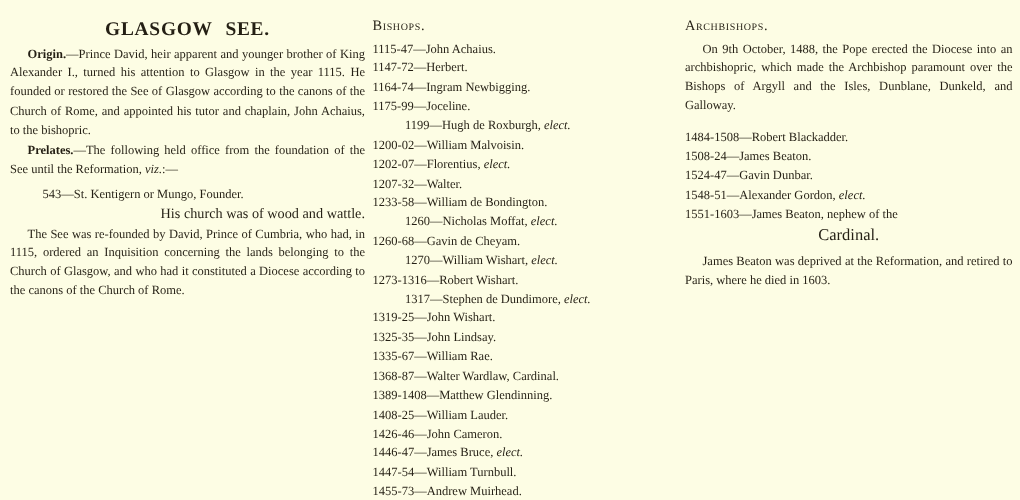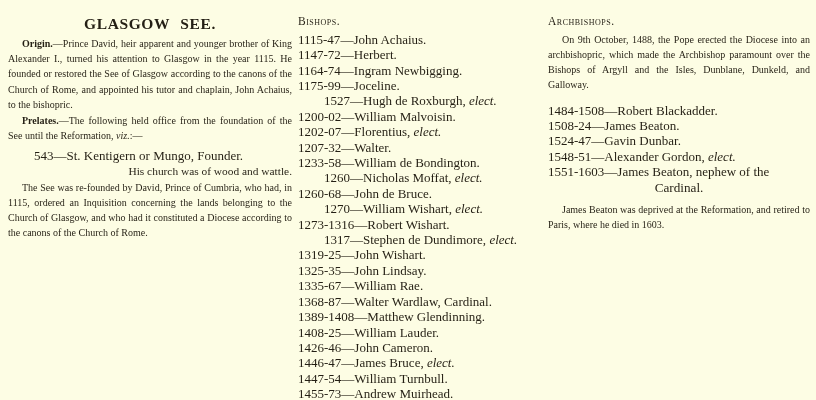--- a/index.html
+++ b/index.html
@@ -66,21 +66,21 @@
   }
   .it { font-style: italic; }
 
   
   ul.entries {
     list-style: none;
     margin: 0;
     padding: 0;
   }
   ul.entries li {
-    font-size: 13px;
+    font-size: 10px;
     line-height: 15.4px;
     white-space: nowrap;
   }
   ul.entries li.indent {
     padding-left: 26px;
   }
   .centered-line {
     font-size: 13.2px;
     line-height: 15.4px;
     text-align: center;
@@ -126,27 +126,27 @@
 
   <div class="col col-2">
 
     <div class="col-head">Bishops.</div>
 
     <ul class="entries" id="bishops-list">
         <li><span class="entry-year">1115-47</span><span class="dash">—</span><span>John Achaius.</span></li>
         <li><span class="entry-year">1147-72</span><span class="dash">—</span><span>Herbert.</span></li>
         <li><span class="entry-year">1164-74</span><span class="dash">—</span><span>Ingram Newbigging.</span></li>
         <li><span class="entry-year">1175-99</span><span class="dash">—</span><span>Joceline.</span></li>
-        <li class="indent"><span class="entry-year">1527</span><span class="dash">—</span><span>Hugh de Roxburgh, </span><span class="it">elect.</span></li>
+        <li class="indent"><span class="entry-year">1199</span><span class="dash">—</span><span>Hugh de Roxburgh, </span><span class="it">elect.</span></li>
         <li><span class="entry-year">1200-02</span><span class="dash">—</span><span>William Malvoisin.</span></li>
         <li><span class="entry-year">1202-07</span><span class="dash">—</span><span>Florentius, </span><span class="it">elect.</span></li>
         <li><span class="entry-year">1207-32</span><span class="dash">—</span><span>Walter.</span></li>
         <li><span class="entry-year">1233-58</span><span class="dash">—</span><span>William de Bondington.</span></li>
         <li class="indent"><span class="entry-year">1260</span><span class="dash">—</span><span>Nicholas Moffat, </span><span class="it">elect.</span></li>
-        <li><span class="entry-year">1260-68</span><span class="dash">—</span><span>John de Bruce.</span></li>
+        <li><span class="entry-year">1260-68</span><span class="dash">—</span><span>Gavin de Cheyam.</span></li>
         <li class="indent"><span class="entry-year">1270</span><span class="dash">—</span><span>William Wishart, </span><span class="it">elect.</span></li>
         <li><span class="entry-year">1273-1316</span><span class="dash">—</span><span>Robert Wishart.</span></li>
         <li class="indent"><span class="entry-year">1317</span><span class="dash">—</span><span>Stephen de Dundimore, </span><span class="it">elect.</span></li>
         <li><span class="entry-year">1319-25</span><span class="dash">—</span><span>John Wishart.</span></li>
         <li><span class="entry-year">1325-35</span><span class="dash">—</span><span>John Lindsay.</span></li>
         <li><span class="entry-year">1335-67</span><span class="dash">—</span><span>William Rae.</span></li>
         <li><span class="entry-year">1368-87</span><span class="dash">—</span><span>Walter Wardlaw, Cardinal.</span></li>
         <li><span class="entry-year">1389-1408</span><span class="dash">—</span><span>Matthew Glendinning.</span></li>
         <li><span class="entry-year">1408-25</span><span class="dash">—</span><span>William Lauder.</span></li>
         <li><span class="entry-year">1426-46</span><span class="dash">—</span><span>John Cameron.</span></li>

